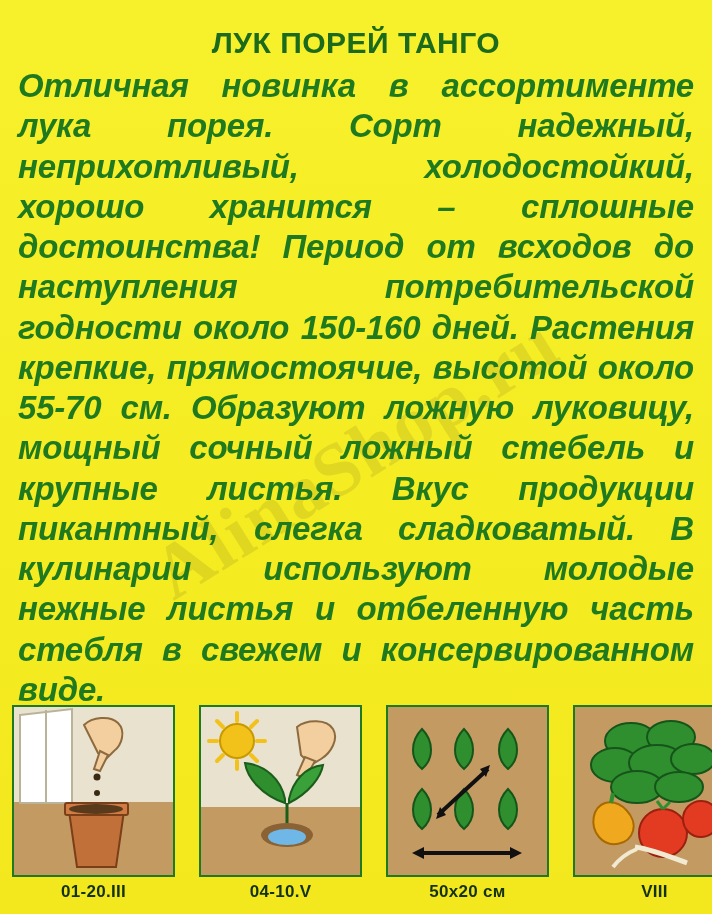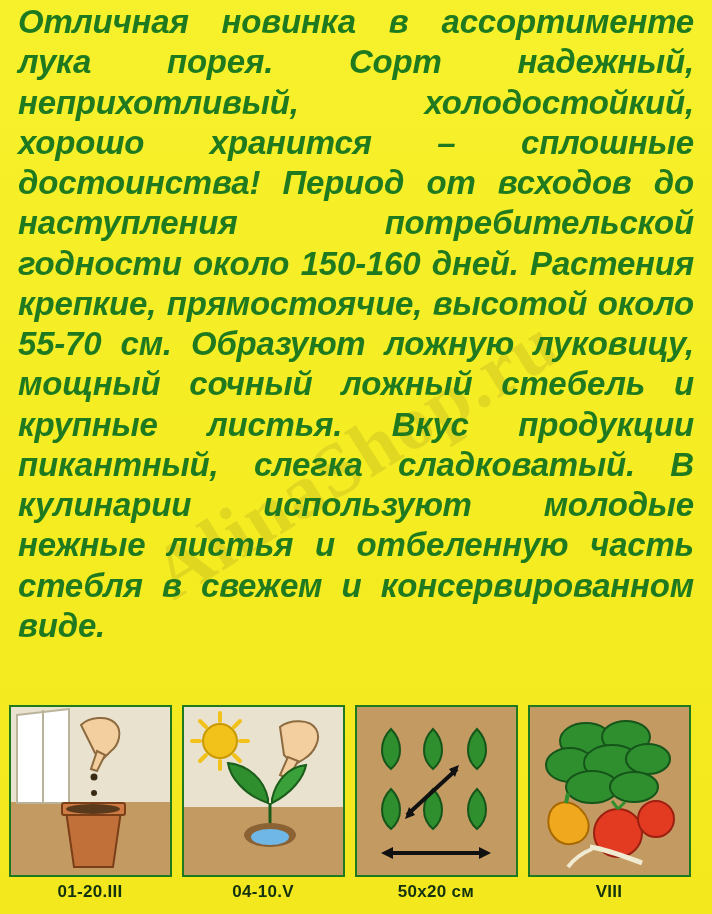--- a/index.html
+++ b/index.html
@@ -68,22 +68,22 @@
     letter-spacing: -0.2px;
     font-style: italic;
   }
   .icon-strip {
     position: absolute;
     left: 12px;
     right: 25px;
     bottom: 8px;
     z-index: 6;
     display: flex;
-    justify-content: center;
-    gap: 10px;
+    justify-content: space-between;
+    gap: 24px;
   }
   .icon-cell {
     width: 163px;
     display: flex;
     flex-direction: column;
     align-items: center;
   }
   .icon-box {
     width: 163px;
     height: 172px;
@@ -106,20 +106,21 @@
 </style>
 </head>
 <body>
 
 <div class="packet">
 
   <div class="watermark">
     <span>AlinaShop.ru</span>
   </div>
 
+  <div class="title">ЛУК ПОРЕЙ ТАНГО</div>
 
   <div class="description">Отличная новинка в ассортименте лука порея. Сорт надежный, неприхотливый, холодостойкий, хорошо хранится – сплошные достоинства! Период от всходов до наступления потребительской годности около 150-160 дней. Растения крепкие, прямостоячие, высотой около 55-70 см. Образуют ложную луковицу, мощный сочный ложный стебель и крупные листья. Вкус продукции пикантный, слегка сладковатый. В кулинарии используют молодые нежные листья и отбеленную часть стебля в свежем и консервированном виде.</div>
 
   <div class="icon-strip">
 
     <div class="icon-cell">
       <div class="icon-box">
         <svg width="159" height="168" viewBox="0 0 159 168">
           <rect x="0" y="0" width="159" height="95" fill="#e9e2cf"></rect>
           <rect x="0" y="95" width="159" height="73" fill="#c49a63"></rect>

